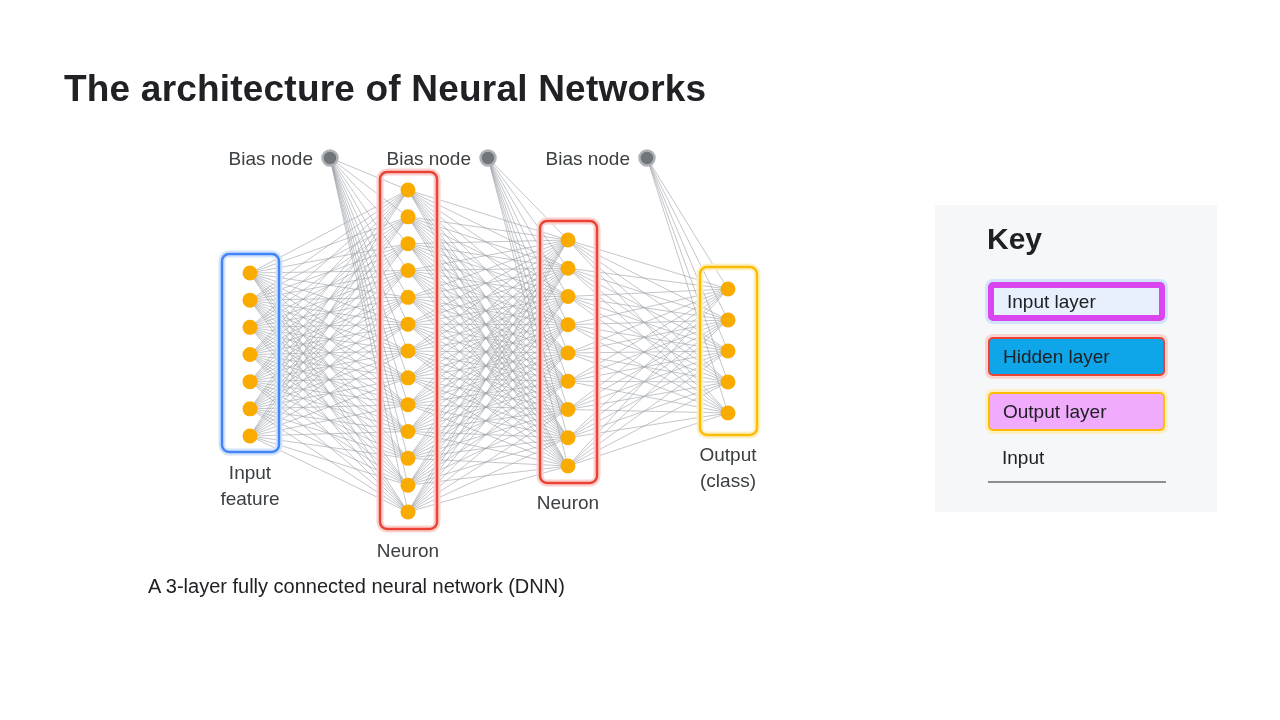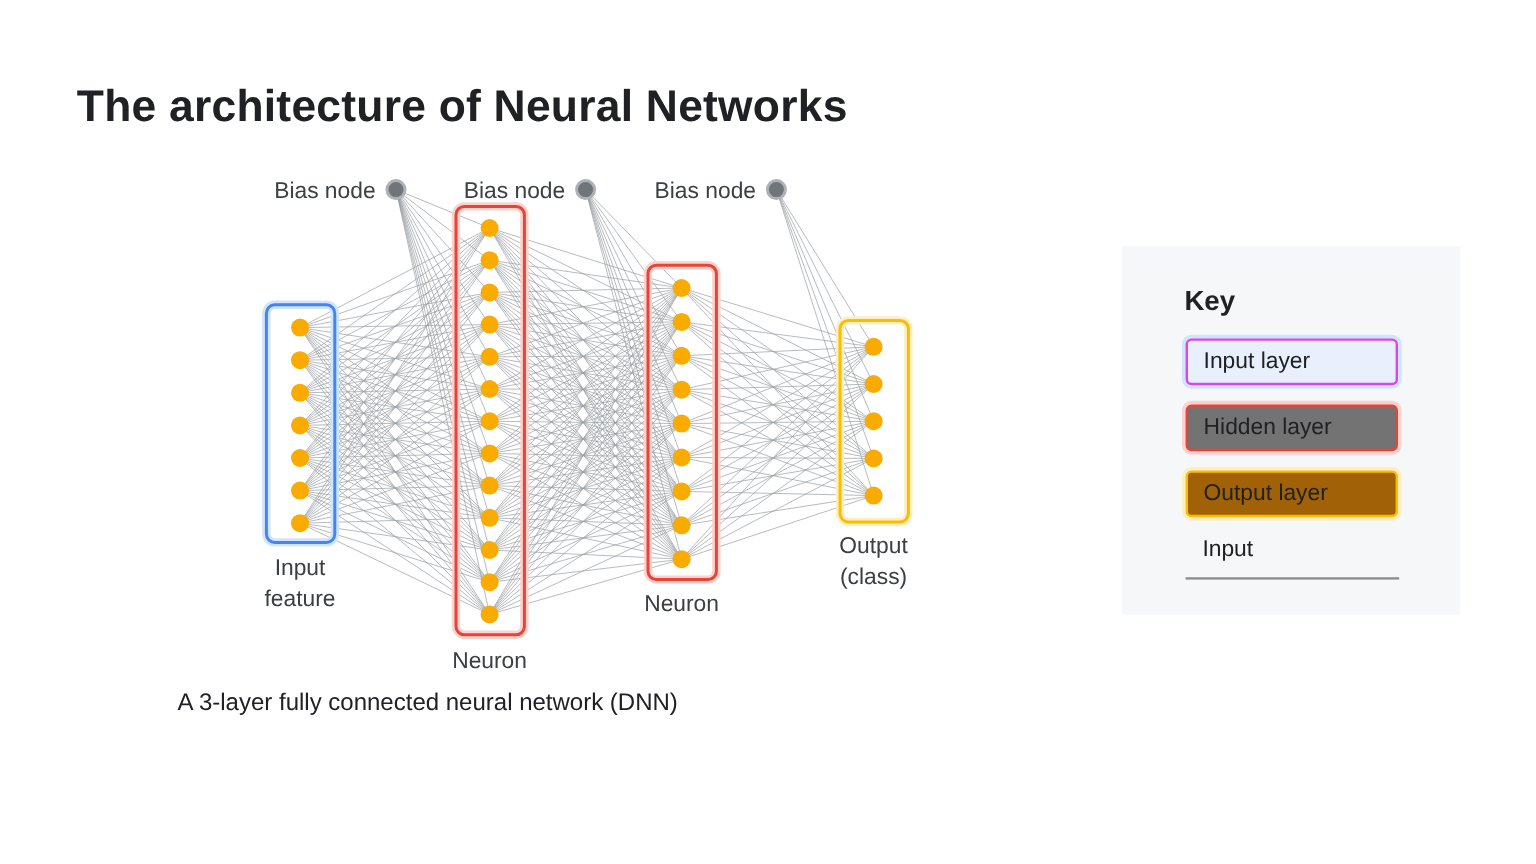--- a/index.html
+++ b/index.html
@@ -22,32 +22,32 @@
   .caption {
     position: absolute; left: 148px; top: 575px;
     font-size: 20px; color: #202124;
   }
   .key-panel {
     position: absolute; left: 935px; top: 205px;
     width: 282px; height: 307px;
     background: #F6F7F8;
   }
   .key-title {
-    position: absolute; left: 52px; top: 32px;
-    font-size: 23px; font-weight: 700; color: #202124;
+    position: absolute; left: 52px; top: 17px;
+    font-size: 30px; font-weight: 700; color: #202124;
   }
   .key-item {
     position: absolute; left: 53px; width: 177px; height: 39px;
     border-radius: 5px; box-sizing: border-box;
     display: flex; align-items: center; padding-left: 13px;
     font-size: 19px; color: #202124;
   }
-  .key-input  { top: 77px;  background: #E8F0FE; border: 2px solid #d946ef; box-shadow: 0 0 0 3px #D2E3FC; }
-  .key-hidden { top: 132px; background: #737373; border: 2px solid #EA4335; box-shadow: 0 0 0 3px #FAD2CF; }
-  .key-output { top: 187px; background: #a16207; border: 2px solid #FBBC04; box-shadow: 0 0 0 3px #FEEFC3; }
+  .key-input  { top: 77px;  background: #E8F0FE; border: 6px solid #d946ef; box-shadow: 0 0 0 3px #D2E3FC; }
+  .key-hidden { top: 132px; background: #0ea5e9; border: 2px solid #EA4335; box-shadow: 0 0 0 3px #FAD2CF; }
+  .key-output { top: 187px; background: #f0abfc; border: 2px solid #FBBC04; box-shadow: 0 0 0 3px #FEEFC3; }
   .key-weight-label {
     position: absolute; left: 67px; top: 242px;
     font-size: 19px; color: #202124;
   }
   .key-weight-line {
     position: absolute; left: 53px; top: 276px; width: 178px;
     border-top: 2px solid #8A8F94;
   }
 </style>
 </head>

